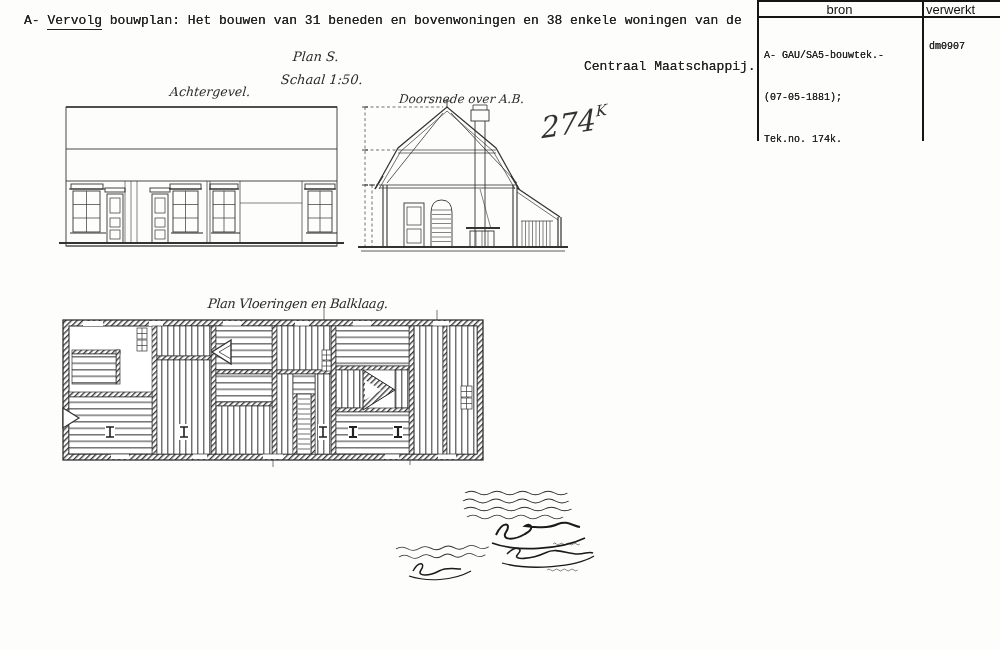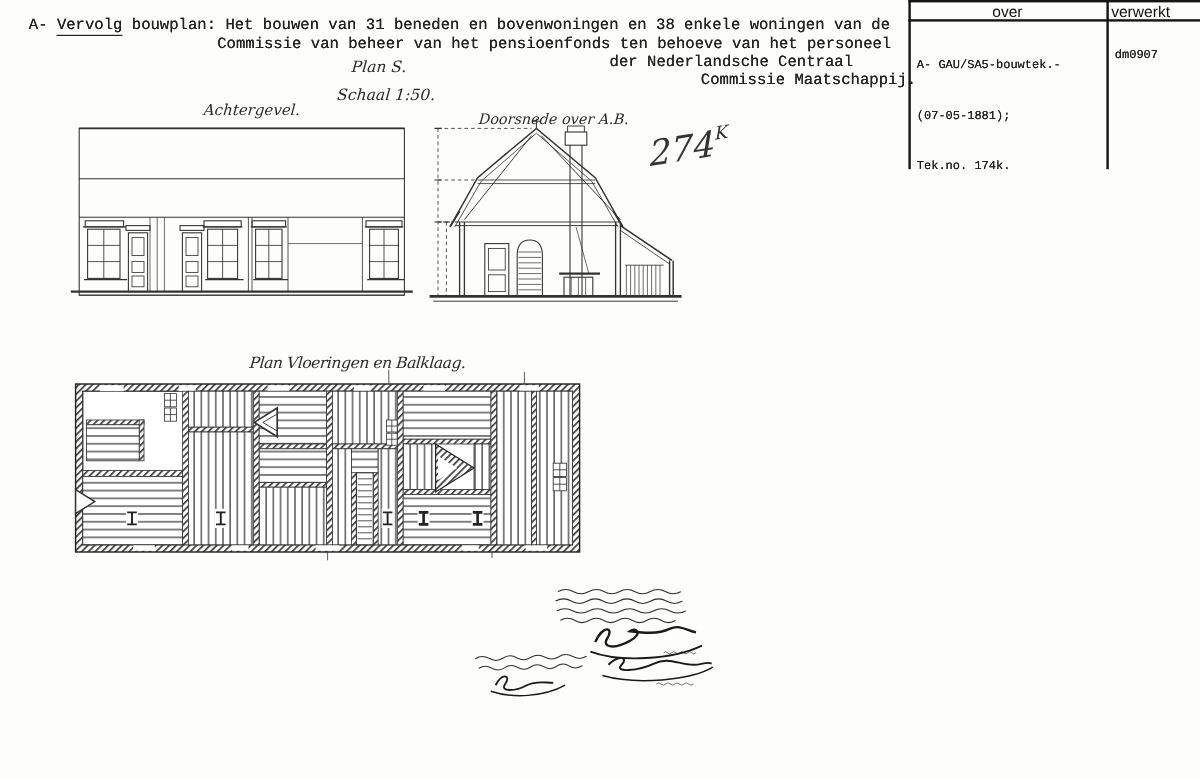--- a/index.html
+++ b/index.html
@@ -19,36 +19,34 @@
   .drawing{position:absolute;}
   .draw-number{font-size:29px;color:#333;transform:rotate(-9deg) skewX(-8deg);}
   .draw-number sup{font-size:15px;vertical-align:13px;}
 </style>
 </head>
 <body>
 
 <div class="page">
 
   <div class="typed" style="left:24px;top:13px"><span class="gap">A-</span><span class="u gap">Vervolg</span><span>bouwplan: Het bouwen van 31 beneden en bovenwoningen en 38 enkele woningen van de</span></div>
-  <div class="typed" style="left:181px;top:29px">Commissie van beheer van het pensioenfonds ten behoeve van het personeel</div>
-  <div class="typed" style="left:508px;top:44px">der Nederlandsche Centraal</div>
-  <div class="typed" style="left:584px;top:59px">Commissie Maatschappij.</div>
+  <div class="typed" style="left:584px;top:59px">Centraal Maatschappij.</div>
 
   <div class="script" style="left:293px;top:49px;font-size:13px">Plan S.</div>
   <div class="script" style="left:281px;top:72px;font-size:13px">Schaal 1:50.</div>
   <div class="script" style="left:170px;top:84px;font-size:12.5px">Achtergevel.</div>
   <div class="script" style="left:399px;top:92px;font-size:12px">Doorsnede over A.B.</div>
   <div class="script draw-number" style="left:541px;top:106px"><span>274</span><sup>K</sup></div>
   <div class="script" style="left:208px;top:296px;font-size:13px;letter-spacing:-0.4px">Plan Vloeringen en Balklaag.</div>
 
   <div class="tline" style="left:757px;top:0;width:243px;height:1.5px"></div>
   <div class="tline" style="left:757px;top:0;width:1.5px;height:141px"></div>
   <div class="tline" style="left:922px;top:0;width:1.5px;height:141px"></div>
   <div class="tline" style="left:757px;top:16px;width:243px;height:1.5px"></div>
-  <div class="hdr" style="left:757px;top:2px;width:165px">over</div>
+  <div class="hdr" style="left:757px;top:2px;width:165px">bron</div>
   <div class="hdr" style="left:922px;top:2px;width:57px">verwerkt</div>
   <div class="cell" style="left:764px;top:21px">
     <div>A- GAU/SA5-bouwtek.-</div>
     <div>(07-05-1881);</div>
     <div>Tek.no. 174k.</div>
   </div>
   <div class="cell" style="left:929px;top:40px">dm0907</div>
 
   <svg class="drawing" style="left:56px;top:100px" width="290" height="152" viewBox="0 0 290 152">
     <g stroke="#333" fill="none" stroke-width="0.9">

